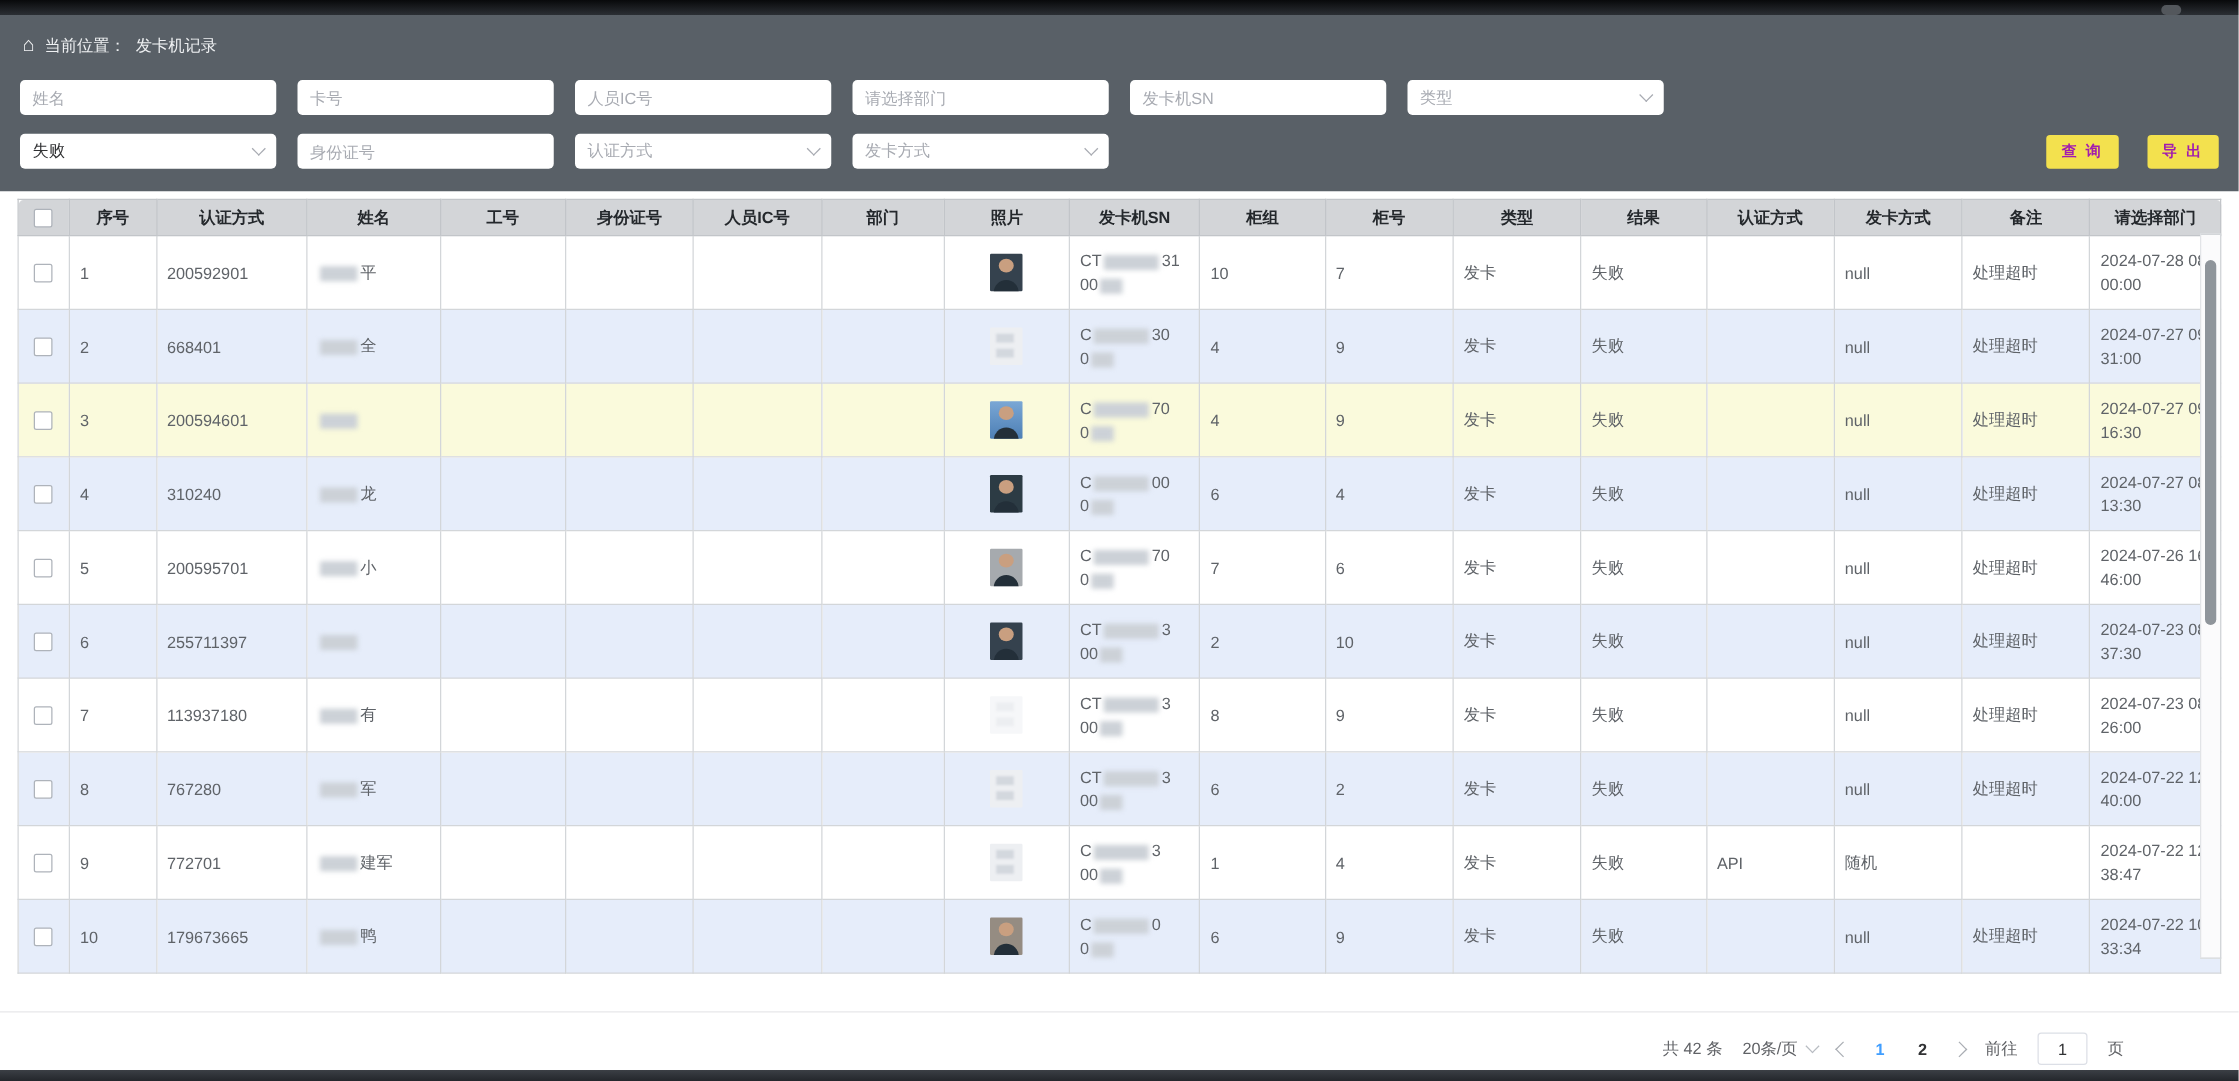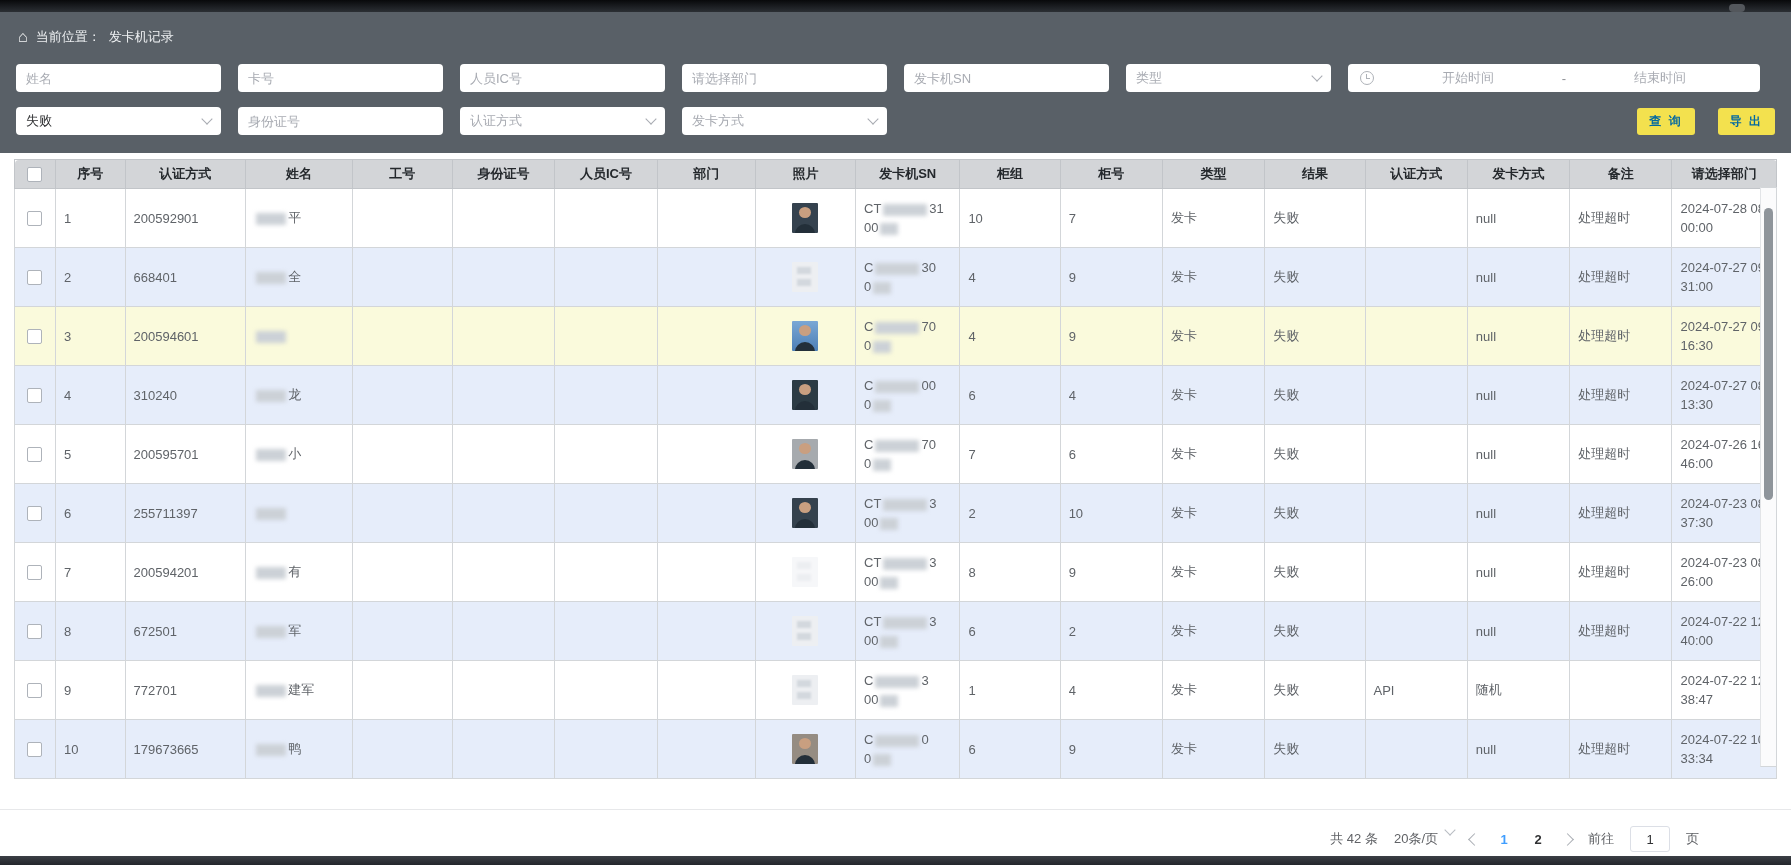--- a/index.html
+++ b/index.html
@@ -28,21 +28,21 @@
         transform:rotate(45deg);margin-top:-4px;flex:0 0 auto}
   .f-daterange{width:412px;height:28px;box-sizing:border-box;background:#fff;border-radius:4px;
     display:flex;align-items:center;gap:6px;padding:0 12px;font-size:13px;color:#a8abb2;cursor:pointer}
   .f-daterange .ph{flex:1;text-align:center}
   .f-daterange .dash{color:#8d9095}
   .clock-icon{width:12px;height:12px;border:1px solid #aeb2b8;border-radius:50%;position:relative;flex:0 0 auto}
   .clock-icon::after{content:"";position:absolute;left:5px;top:2px;width:3px;height:4px;
     border-left:1px solid #aeb2b8;border-bottom:1px solid #aeb2b8}
   .spacer{flex:1}
   .btn{height:27px;padding:0 12px;background:#f3e14e;border:none;border-radius:3px;
-    font-size:12px;color:#0369a1;letter-spacing:2px;cursor:pointer;font-family:inherit;font-weight:700}
+    font-size:12px;color:#a21caf;letter-spacing:2px;cursor:pointer;font-family:inherit;font-weight:700}
   .btn + .btn{margin-left:6px}
   
   .content{background:#fff;position:relative;height:712px;box-sizing:border-box}
   .panel{margin:6px 14px 0;position:relative}
   table{border-collapse:collapse;table-layout:fixed;width:100%;font-size:13px;color:#5f6368}
   thead th{background:#d3d5d8;height:28px;font-weight:700;color:#24282c;font-size:13px;
     border:1px solid #c2c5c9;padding:0;text-align:center}
   thead th:first-child{border-top-left-radius:4px}
   thead th:last-child{border-top-right-radius:4px}
   tbody td{height:58px;border:1px solid #d3d6d9;padding:0 8px;overflow:hidden;background:#fff;vertical-align:middle}
@@ -75,21 +75,21 @@
   
   .vscroll{position:absolute;right:0;top:28px;width:17px;height:580px;background:#fbfbfc;
     border:1px solid #d3d6d9;border-left:1px solid #e2e4e7;box-sizing:border-box}
   .vscroll .arr{position:absolute;left:4px;width:0;height:0;border:4px solid transparent}
   .arr-up{top:5px;border-bottom-color:#2c2c2c;border-top-width:0}
   .arr-down{bottom:5px;border-top-color:#2c2c2c;border-bottom-width:0}
   .vthumb{position:absolute;top:20px;left:3px;width:9px;height:292px;background:#8f959b;border-radius:5px;cursor:grab}
   
   .pager{display:flex;align-items:center;justify-content:flex-end;gap:16px;height:58px;
     border-top:1px solid #e7e8ea;margin-top:30px;padding-right:92px;font-size:13px;color:#606266}
-  .pg-size{display:flex;align-items:flex-start;gap:8px;cursor:pointer;color:#606266}
+  .pg-size{display:flex;align-items:center;gap:8px;cursor:pointer;color:#606266}
   .pg-size .chev{border-color:#b8bcc2}
   .pg-arrow{width:8px;height:8px;border-left:1.5px solid #a9adb3;border-bottom:1.5px solid #a9adb3;cursor:pointer}
   .pg-prev{transform:rotate(45deg)}
   .pg-next{transform:rotate(-135deg)}
   .pg-num{min-width:18px;text-align:center;font-weight:700;color:#303133;cursor:pointer}
   .pg-num.active{color:#409eff}
   .goto-input{width:40px;height:26px;border:1px solid #dcdfe6;border-radius:3px;text-align:center;
     font-size:13px;color:#303133;font-family:inherit;box-sizing:border-box}
   
   .footer-strip{position:absolute;left:0;right:0;bottom:0;height:9px;background:linear-gradient(180deg,#3b3f45,#23262b)}
@@ -110,26 +110,20 @@
 
   <div class="f-row">
     <input class="f-input" placeholder="姓名" style="">
     <input class="f-input" placeholder="卡号" style="">
     <input class="f-input" placeholder="人员IC号" style="">
     <input class="f-input" placeholder="请选择部门" style="">
     <input class="f-input" placeholder="发卡机SN" style="">
     <div class="f-select">
       <span class="ph">类型</span>
       <i class="chev"></i>
-    </div>
-    <div class="f-daterange">
-      <i class="clock-icon"></i>
-      <span class="ph">开始时间</span>
-      <span class="dash">-</span>
-      <span class="ph">结束时间</span>
     </div>
   </div>
 
   <div class="f-row">
     <div class="f-select">
       <span class="val">失败</span>
       <i class="chev"></i>
     </div>
     <input class="f-input" placeholder="身份证号" style="">
     <div class="f-select">
@@ -322,21 +316,21 @@
             <td>发卡</td>
             <td>失败</td>
             <td></td>
             <td>null</td>
             <td>处理超时</td>
             <td class="time">2024-07-23 08:37:30</td>
           </tr>
           <tr>
             <td class="cb"><span class="checkbox"></span></td>
             <td>7</td>
-            <td>200594201</td>
+            <td>113937180</td>
             <td><span class="blur bw-md"></span><span>有</span></td>
             <td></td>
             <td></td>
             <td></td>
             <td></td>
             <td>
               <div class="photo placeholder-light"></div>
             </td>
             <td class="sn"><span>CT</span><span class="blur bw-lg"></span><span>3</span><br><span>00</span><span class="blur bw-sm"></span></td>
             <td>8</td>
@@ -344,21 +338,21 @@
             <td>发卡</td>
             <td>失败</td>
             <td></td>
             <td>null</td>
             <td>处理超时</td>
             <td class="time">2024-07-23 08:26:00</td>
           </tr>
           <tr class="alt">
             <td class="cb"><span class="checkbox"></span></td>
             <td>8</td>
-            <td>672501</td>
+            <td>767280</td>
             <td><span class="blur bw-md"></span><span>军</span></td>
             <td></td>
             <td></td>
             <td></td>
             <td></td>
             <td>
               <div class="photo placeholder"></div>
             </td>
             <td class="sn"><span>CT</span><span class="blur bw-lg"></span><span>3</span><br><span>00</span><span class="blur bw-sm"></span></td>
             <td>6</td>

